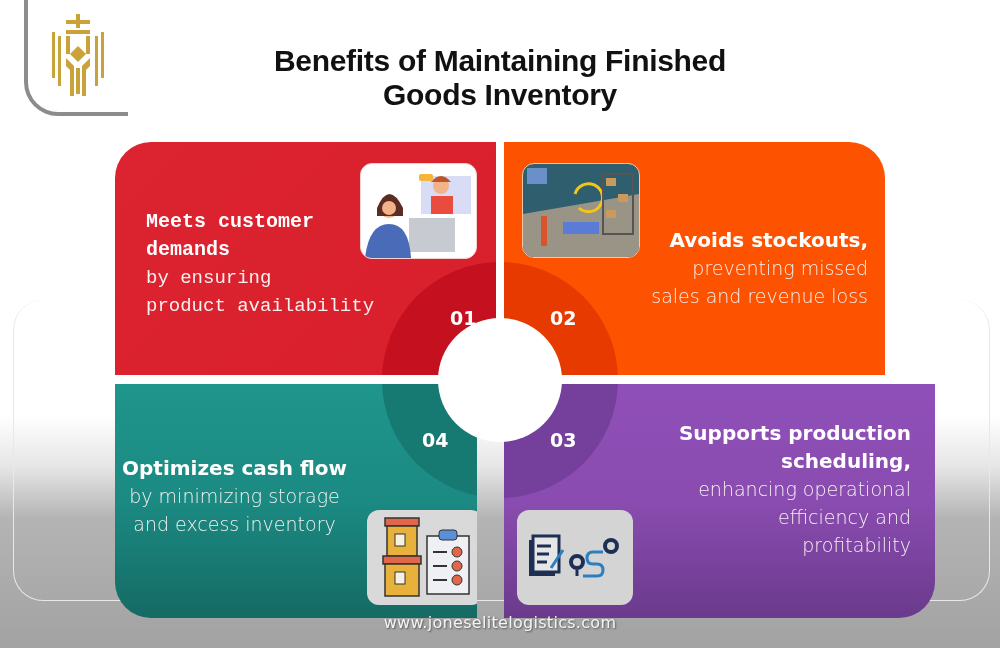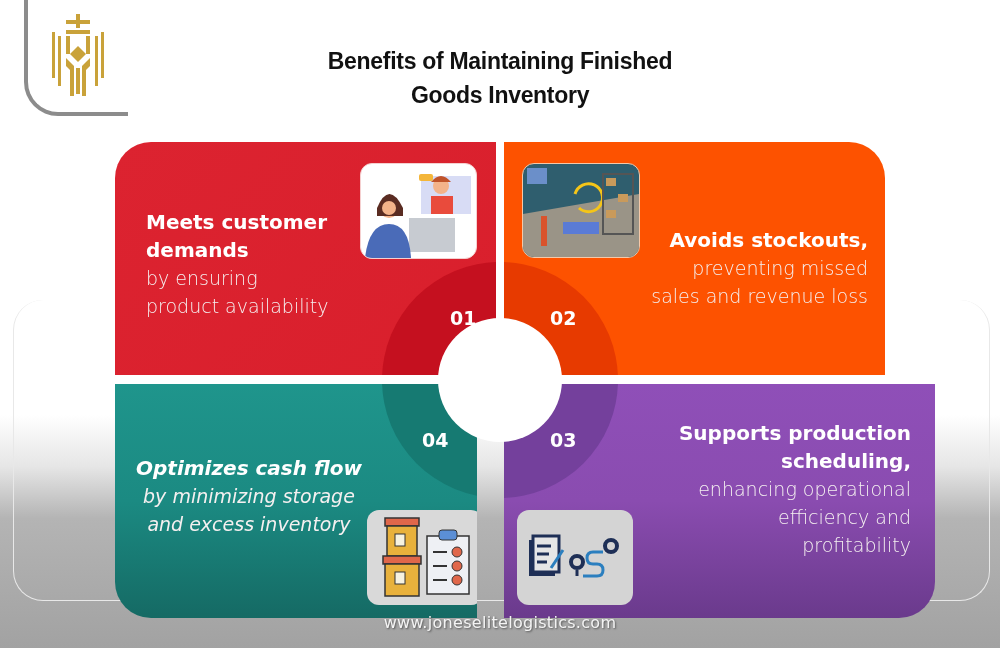--- a/index.html
+++ b/index.html
@@ -3,43 +3,43 @@
 <meta charset="utf-8">
 <style>
   html,body{margin:0;padding:0;}
   body{width:1000px;height:648px;overflow:hidden;position:relative;
     background:linear-gradient(to bottom,#ffffff 0%,#ffffff 64%,#e6e6e6 72%,#b4b4b4 80%,#a2a2a2 100%);
     font-family:"Liberation Sans",sans-serif;}
   .logo-frame{position:absolute;left:24px;top:-20px;width:100px;height:132px;
     border-left:4px solid #8c8c8c;border-bottom:4px solid #8c8c8c;border-bottom-left-radius:34px;background:#fff;}
   .logo{position:absolute;left:48px;top:12px;width:60px;height:88px;}
   .title{position:absolute;left:200px;top:44px;width:600px;text-align:center;font-weight:bold;
-    font-size:23px;line-height:34px;color:#111;letter-spacing:-0.3px;}
+    font-size:30px;line-height:34px;color:#111;letter-spacing:-0.3px;}
   .outline{position:absolute;left:13px;top:300px;width:975px;height:300px;border:1px solid #e8e8e8;border-radius:30px;border-top:none;}
   .card{position:absolute;overflow:hidden;}
   .c1{left:115px;top:142px;width:381px;height:233px;background:linear-gradient(135deg,#dc2330,#d91f2c);border-top-left-radius:36px;}
   .c2{left:504px;top:142px;width:381px;height:233px;background:#fd5200;border-top-right-radius:36px;}
   .c3{left:504px;top:384px;width:431px;height:234px;background:linear-gradient(to bottom,#8f4fb8 0%,#8a4cb0 50%,#6a3a8c 100%);border-bottom-right-radius:36px;}
   .c4{left:115px;top:384px;width:362px;height:234px;background:linear-gradient(to bottom,#1f958c 0%,#1b8a82 50%,#156a64 100%);border-bottom-left-radius:36px;text-align:center;}
   .ring{position:absolute;width:236px;height:236px;border-radius:50%;}
   .c1 .ring{left:267px;top:120px;background:#c5101f;}
   .c2 .ring{left:-122px;top:120px;background:#e73a00;}
   .c3 .ring{left:-122px;top:-122px;background:#74409c;}
   .c4 .ring{left:267px;top:-122px;background:#167a72;}
   .num{position:absolute;color:#fff;font-weight:bold;font-size:19px;font-family:"DejaVu Sans",sans-serif;}
   .c1 .num{left:307px;top:165px;margin-left:28px;} .c2 .num{left:46px;top:165px;}
   .c3 .num{left:46px;top:45px;} .c4 .num{left:307px;top:45px;}
   .center{position:absolute;left:438px;top:318px;width:124px;height:124px;border-radius:50%;background:#fff;z-index:5;}
   .txt{position:absolute;color:#fff;font-family:"DejaVu Sans",sans-serif;}
   .txt .h{font-weight:bold;font-size:20px;line-height:28px;}
   .txt .b{font-size:19px;line-height:28px;color:#f5f0f0;font-weight:300;}
-  .c1 .txt{left:31px;top:66px;}
+  .c1 .txt{left:31px;top:66px;font-family:Liberation Mono, monospace;}
   .c2 .txt{right:17px;top:84px;text-align:right;}
   .c3 .txt{right:24px;top:35px;text-align:right;}
-  .c4 .txt{left:21px;top:70px;font-style:italic;}
+  .c4 .txt{left:7px;top:70px;}
   .pic{position:absolute;border-radius:12px;overflow:hidden;}
   .c1 .pic{left:245px;top:21px;width:115px;height:94px;background:#fff;border:1px solid #f5d0d0;}
   .c2 .pic{left:18px;top:21px;width:116px;height:93px;background:#2f5e6e;border:1px solid #f5c8a8;}
   .c4 .pic{left:252px;top:126px;width:116px;height:95px;background:#d9d9d9;}
   .c3 .pic{left:13px;top:126px;width:116px;height:95px;background:#d4d4d4;}
   .url{position:absolute;left:0;width:1000px;top:613px;text-align:center;color:#f4f4f4;font-size:16px;
     letter-spacing:0.3px;text-shadow:1px 1px 2px #555;font-family:"DejaVu Sans",sans-serif;}
 </style>
 </head>
 <body>

